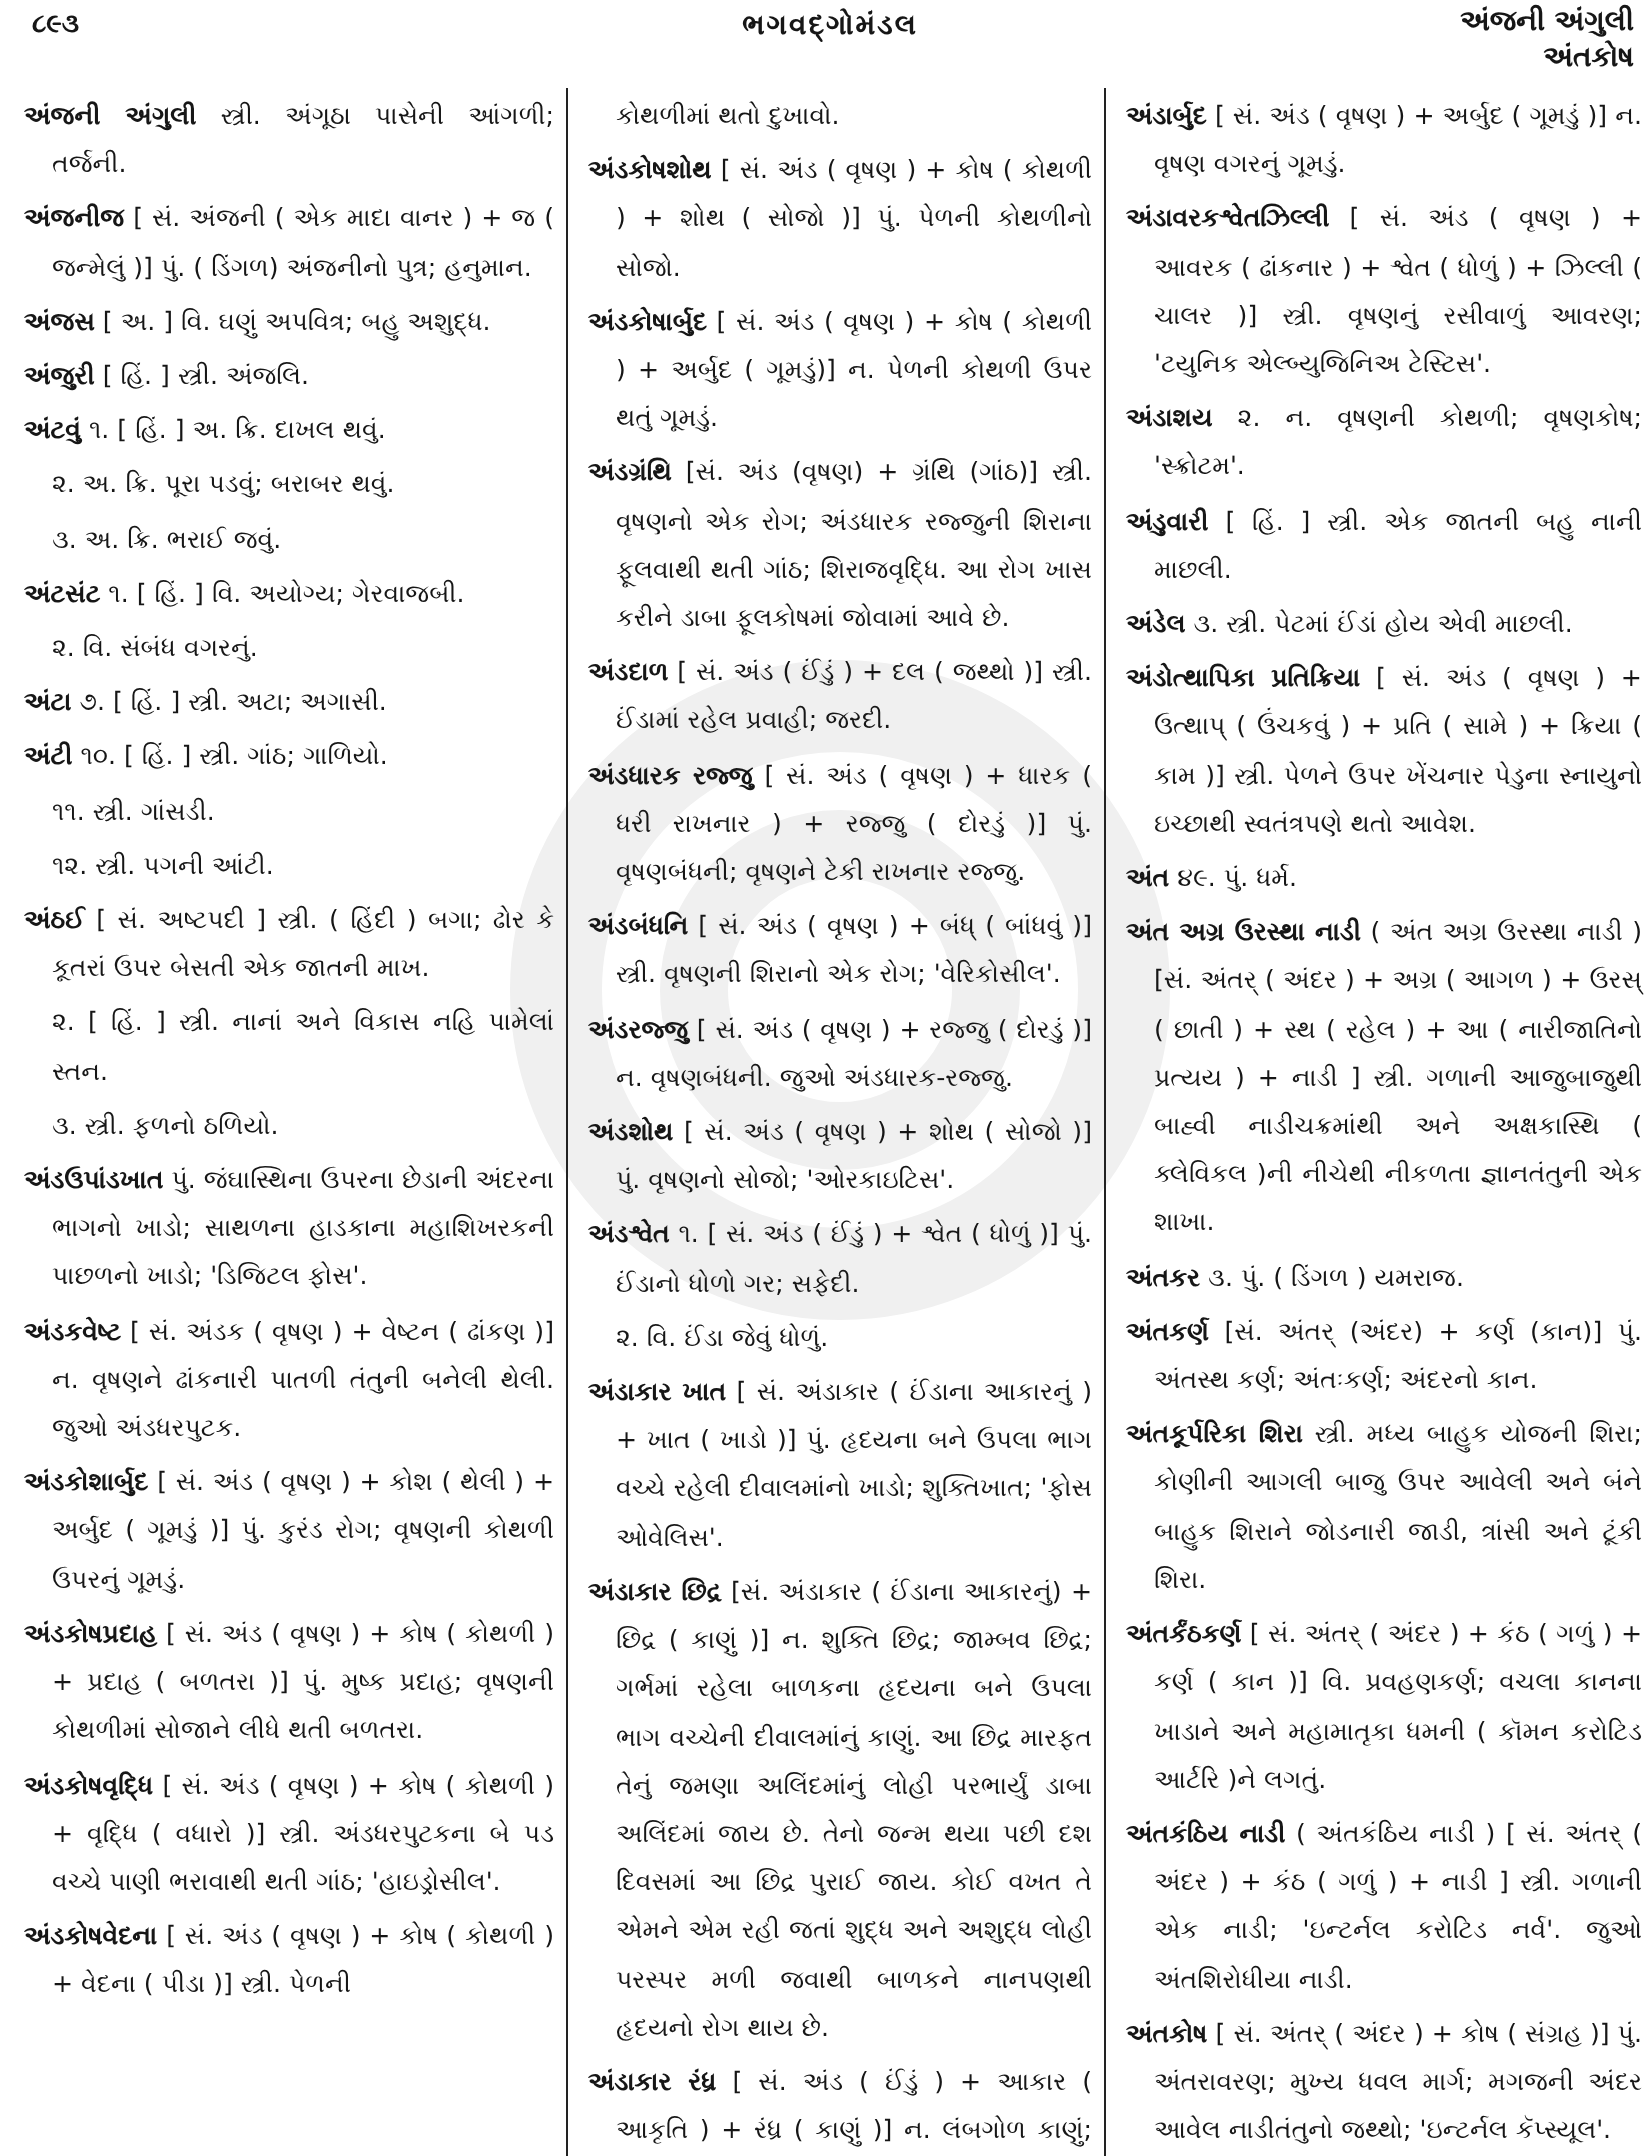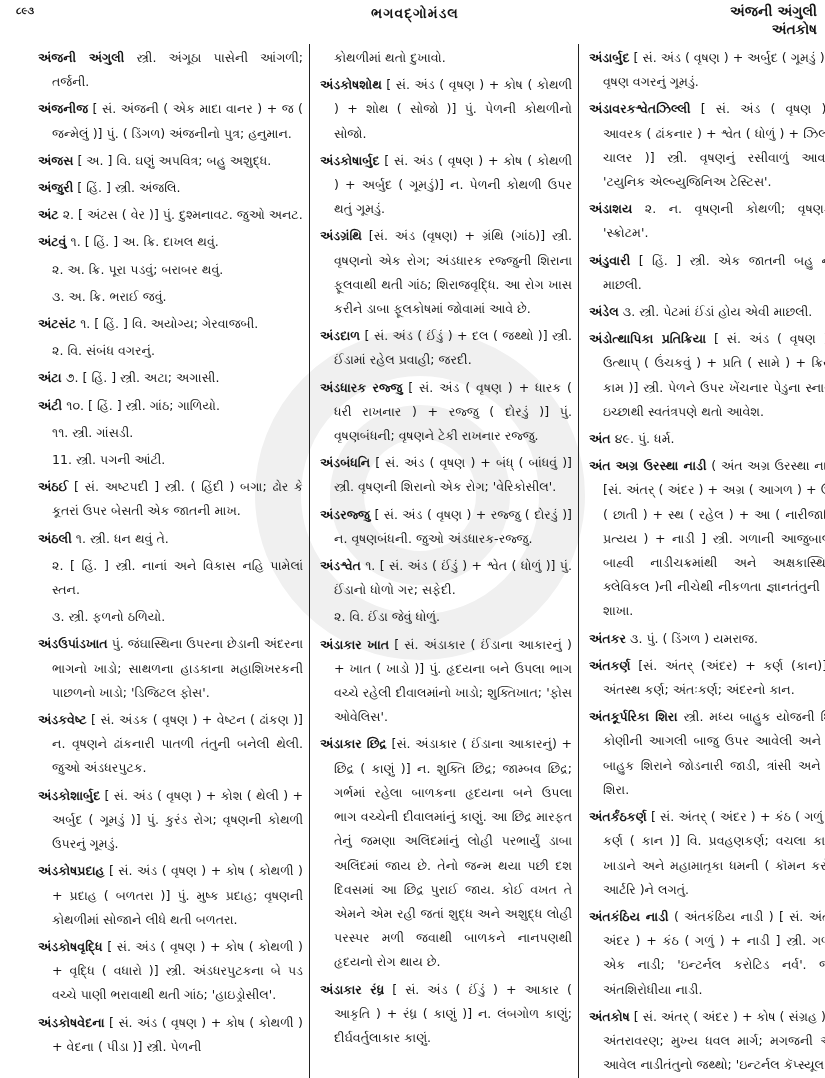--- a/index.html
+++ b/index.html
@@ -10,29 +10,28 @@
   .watermark {
     position: absolute; left: 255px; top: 330px; width: 330px; height: 330px;
     border-radius: 50%; border: 46px solid #f0f0f0; box-sizing: border-box; z-index: 0;
   }
   .watermark.inner {
     left: 330px; top: 405px; width: 180px; height: 180px; border-width: 34px;
   }
   .header {
     position: relative; z-index: 1; height: 44px;
   }
-  .page-number { position: absolute; left: 16px; top: 5px; font-size: 10px; font-weight: bold; }
+  .page-number { position: absolute; left: 16px; top: 5px; font-size: 13px; font-weight: bold; }
   .running-title { position: absolute; left: 5px; right: 0; top: 5px; text-align: center; font-size: 14px; font-weight: bold; letter-spacing: 1px; }
   .guide-first { position: absolute; right: 8px; top: 3px; font-size: 14px; font-weight: bold; }
   .guide-last { position: absolute; right: 8px; top: 21px; font-size: 14px; font-weight: bold; }
   .columns {
     position: relative; z-index: 1;
     display: grid; grid-template-columns: 283px 270px 272px;
     height: 1030px;
-    margin-left: 26px;
   }
   .col { padding: 2px 6px 0 12px; box-sizing: border-box; }
   .col.mid { border-left: 1.6px solid #222; border-right: 1.6px solid #222; padding-left: 10px; padding-right: 6px; }
   .col.right { padding-left: 10px; padding-right: 4px; }
   .entry {
     font-size: 12.6px; line-height: 24.2px; text-align: justify;
     padding-left: 14px; text-indent: -14px; margin: 0 0 3px 0;
   }
   .entry.cont { padding-left: 14px; text-indent: 0; }
   .entry.lead { padding-left: 14px; text-indent: 0; }
@@ -51,50 +50,49 @@
   <span class="guide-first">અંજની અંગુલી</span>
   <span class="guide-last">અંતકોષ</span>
 </div>
 
 <div class="columns">
   <div class="col left">
       <p class="entry"><span class="hw">અંજની અંગુલી</span><span class="def"> સ્ત્રી. અંગૂઠા પાસેની આંગળી; તર્જની.</span></p>
       <p class="entry"><span class="hw">અંજનીજ</span><span class="def"> [ સં. અંજની ( એક માદા વાનર ) + જ ( જન્મેલું )] પું. ( ડિંગળ) અંજનીનો પુત્ર; હનુમાન.</span></p>
       <p class="entry"><span class="hw">અંજસ</span><span class="def"> [ અ. ] વિ. ઘણું અપવિત્ર; બહુ અશુદ્ધ.</span></p>
       <p class="entry"><span class="hw">અંજુરી</span><span class="def"> [ હિં. ] સ્ત્રી. અંજલિ.</span></p>
-      <p class="entry"><span class="hw">અંટ</span><span class="def"> ૨. [ અંટસ ( વેર )] પું. દુશ્મનાવટ. જુઓ અનટ.</span></p>
       <p class="entry"><span class="hw">અંટવું</span><span class="def"> ૧. [ હિં. ] અ. ક્રિ. દાખલ થવું.</span></p>
       <p class="entry cont"><span class="def">૨. અ. ક્રિ. પૂરા પડવું; બરાબર થવું.</span></p>
       <p class="entry cont"><span class="def">૩. અ. ક્રિ. ભરાઈ જવું.</span></p>
       <p class="entry"><span class="hw">અંટસંટ</span><span class="def"> ૧. [ હિં. ] વિ. અયોગ્ય; ગેરવાજબી.</span></p>
       <p class="entry cont"><span class="def">૨. વિ. સંબંધ વગરનું.</span></p>
       <p class="entry"><span class="hw">અંટા</span><span class="def"> ૭. [ હિં. ] સ્ત્રી. અટા; અગાસી.</span></p>
       <p class="entry"><span class="hw">અંટી</span><span class="def"> ૧૦. [ હિં. ] સ્ત્રી. ગાંઠ; ગાળિયો.</span></p>
       <p class="entry lead"><span class="def">૧૧. સ્ત્રી. ગાંસડી.</span></p>
-      <p class="entry lead"><span class="def">11. સ્ત્રી. પગની આંટી.</span></p>
+      <p class="entry lead"><span class="def">૧૨. સ્ત્રી. પગની આંટી.</span></p>
       <p class="entry"><span class="hw">અંઠઈ</span><span class="def"> [ સં. અષ્ટપદી ] સ્ત્રી. ( હિંદી ) બગા; ઢોર કે કૂતરાં ઉપર બેસતી એક જાતની માખ.</span></p>
-      <p class="entry"><span class="hw">અંઠલી</span><span class="def"> ૧. સ્ત્રી. ધન થવું તે.</span></p>
       <p class="entry cont"><span class="def">૨. [ હિં. ] સ્ત્રી. નાનાં અને વિકાસ નહિ પામેલાં સ્તન.</span></p>
       <p class="entry cont"><span class="def">૩. સ્ત્રી. ફળનો ઠળિયો.</span></p>
       <p class="entry"><span class="hw">અંડઉપાંડખાત</span><span class="def"> પું. જંઘાસ્થિના ઉપરના છેડાની અંદરના ભાગનો ખાડો; સાથળના હાડકાના મહાશિખરકની પાછળનો ખાડો; 'ડિજિટલ ફોસ'.</span></p>
       <p class="entry"><span class="hw">અંડકવેષ્ટ</span><span class="def"> [ સં. અંડક ( વૃષણ ) + વેષ્ટન ( ઢાંકણ )] ન. વૃષણને ઢાંકનારી પાતળી તંતુની બનેલી થેલી. જુઓ અંડધરપુટક.</span></p>
       <p class="entry"><span class="hw">અંડકોશાર્બુદ</span><span class="def"> [ સં. અંડ ( વૃષણ ) + કોશ ( થેલી ) + અર્બુદ ( ગૂમડું )] પું. કુરંડ રોગ; વૃષણની કોથળી ઉપરનું ગૂમડું.</span></p>
       <p class="entry"><span class="hw">અંડકોષપ્રદાહ</span><span class="def"> [ સં. અંડ ( વૃષણ ) + કોષ ( કોથળી ) + પ્રદાહ ( બળતરા )] પું. મુષ્ક પ્રદાહ; વૃષણની કોથળીમાં સોજાને લીધે થતી બળતરા.</span></p>
       <p class="entry"><span class="hw">અંડકોષવૃદ્ધિ</span><span class="def"> [ સં. અંડ ( વૃષણ ) + કોષ ( કોથળી ) + વૃદ્ધિ ( વધારો )] સ્ત્રી. અંડધરપુટકના બે પડ વચ્ચે પાણી ભરાવાથી થતી ગાંઠ; 'હાઇડ્રોસીલ'.</span></p>
       <p class="entry"><span class="hw">અંડકોષવેદના</span><span class="def"> [ સં. અંડ ( વૃષણ ) + કોષ ( કોથળી ) + વેદના ( પીડા )] સ્ત્રી. પેળની</span></p>
     </div>
   <div class="col mid">
       <p class="entry lead"><span class="def">કોથળીમાં થતો દુખાવો.</span></p>
       <p class="entry"><span class="hw">અંડકોષશોથ</span><span class="def"> [ સં. અંડ ( વૃષણ ) + કોષ ( કોથળી ) + શોથ ( સોજો )] પું. પેળની કોથળીનો સોજો.</span></p>
       <p class="entry"><span class="hw">અંડકોષાર્બુદ</span><span class="def"> [ સં. અંડ ( વૃષણ ) + કોષ ( કોથળી ) + અર્બુદ ( ગૂમડું)] ન. પેળની કોથળી ઉપર થતું ગૂમડું.</span></p>
       <p class="entry"><span class="hw">અંડગ્રંથિ</span><span class="def"> [સં. અંડ (વૃષણ) + ગ્રંથિ (ગાંઠ)] સ્ત્રી. વૃષણનો એક રોગ; અંડધારક રજ્જુની શિરાના ફૂલવાથી થતી ગાંઠ; શિરાજવૃદ્ધિ. આ રોગ ખાસ કરીને ડાબા ફૂલકોષમાં જોવામાં આવે છે.</span></p>
       <p class="entry"><span class="hw">અંડદાળ</span><span class="def"> [ સં. અંડ ( ઈંડું ) + દલ ( જથ્થો )] સ્ત્રી. ઈંડામાં રહેલ પ્રવાહી; જરદી.</span></p>
       <p class="entry"><span class="hw">અંડધારક રજ્જુ</span><span class="def"> [ સં. અંડ ( વૃષણ ) + ધારક ( ધરી રાખનાર ) + રજ્જુ ( દોરડું )] પું. વૃષણબંધની; વૃષણને ટેકી રાખનાર રજ્જુ.</span></p>
       <p class="entry"><span class="hw">અંડબંધનિ</span><span class="def"> [ સં. અંડ ( વૃષણ ) + બંધ્ ( બાંધવું )] સ્ત્રી. વૃષણની શિરાનો એક રોગ; 'વેરિકોસીલ'.</span></p>
       <p class="entry"><span class="hw">અંડરજ્જુ</span><span class="def"> [ સં. અંડ ( વૃષણ ) + રજ્જુ ( દોરડું )] ન. વૃષણબંધની. જુઓ અંડધારક-રજ્જુ.</span></p>
+      <p class="entry"><span class="hw">અંડશોથ</span><span class="def"> [ સં. અંડ ( વૃષણ ) + શોથ ( સોજો )] પું. વૃષણનો સોજો; 'ઓરકાઇટિસ'.</span></p>
       <p class="entry"><span class="hw">અંડશ્વેત</span><span class="def"> ૧. [ સં. અંડ ( ઈંડું ) + શ્વેત ( ધોળું )] પું. ઈંડાનો ધોળો ગર; સફેદી.</span></p>
       <p class="entry cont"><span class="def">૨. વિ. ઈંડા જેવું ધોળું.</span></p>
       <p class="entry"><span class="hw">અંડાકાર ખાત</span><span class="def"> [ સં. અંડાકાર ( ઈંડાના આકારનું ) + ખાત ( ખાડો )] પું. હૃદયના બને ઉપલા ભાગ વચ્ચે રહેલી દીવાલમાંનો ખાડો; શુક્તિખાત; 'ફોસ ઓવેલિસ'.</span></p>
       <p class="entry"><span class="hw">અંડાકાર છિદ્ર</span><span class="def"> [સં. અંડાકાર ( ઈંડાના આકારનું) + છિદ્ર ( કાણું )] ન. શુક્તિ છિદ્ર; જામ્બવ છિદ્ર; ગર્ભમાં રહેલા બાળકના હૃદયના બને ઉપલા ભાગ વચ્ચેની દીવાલમાંનું કાણું. આ છિદ્ર મારફત તેનું જમણા અલિંદમાંનું લોહી પરભાર્યું ડાબા અલિંદમાં જાય છે. તેનો જન્મ થયા પછી દશ દિવસમાં આ છિદ્ર પુરાઈ જાય. કોઈ વખત તે એમને એમ રહી જતાં શુદ્ધ અને અશુદ્ધ લોહી પરસ્પર મળી જવાથી બાળકને નાનપણથી હૃદયનો રોગ થાય છે.</span></p>
       <p class="entry"><span class="hw">અંડાકાર રંધ્ર</span><span class="def"> [ સં. અંડ ( ઈંડું ) + આકાર ( આકૃતિ ) + રંધ્ર ( કાણું )] ન. લંબગોળ કાણું; દીર્ઘવર્તુલાકાર કાણું.</span></p>
     </div>
   <div class="col right">
       <p class="entry"><span class="hw">અંડાર્બુદ</span><span class="def"> [ સં. અંડ ( વૃષણ ) + અર્બુદ ( ગૂમડું )] ન. વૃષણ વગરનું ગૂમડું.</span></p>
       <p class="entry"><span class="hw">અંડાવરકશ્વેતઝિલ્લી</span><span class="def"> [ સં. અંડ ( વૃષણ ) + આવરક ( ઢાંકનાર ) + શ્વેત ( ધોળું ) + ઝિલ્લી ( ચાલર )] સ્ત્રી. વૃષણનું રસીવાળું આવરણ; 'ટયુનિક એલ્બ્યુજિનિઅ ટેસ્ટિસ'.</span></p>
       <p class="entry"><span class="hw">અંડાશય</span><span class="def"> ૨. ન. વૃષણની કોથળી; વૃષણકોષ; 'સ્ક્રોટમ'.</span></p>

